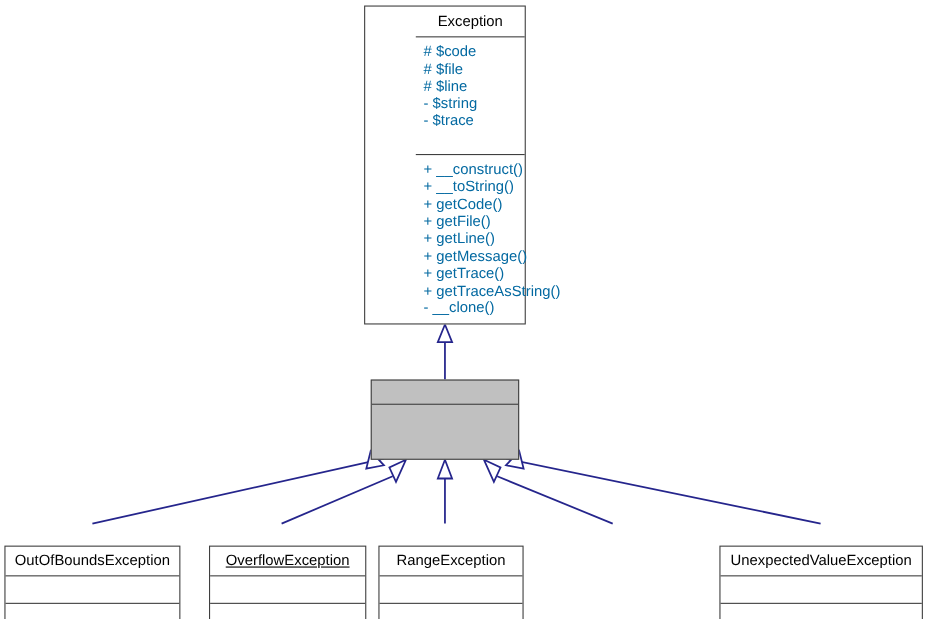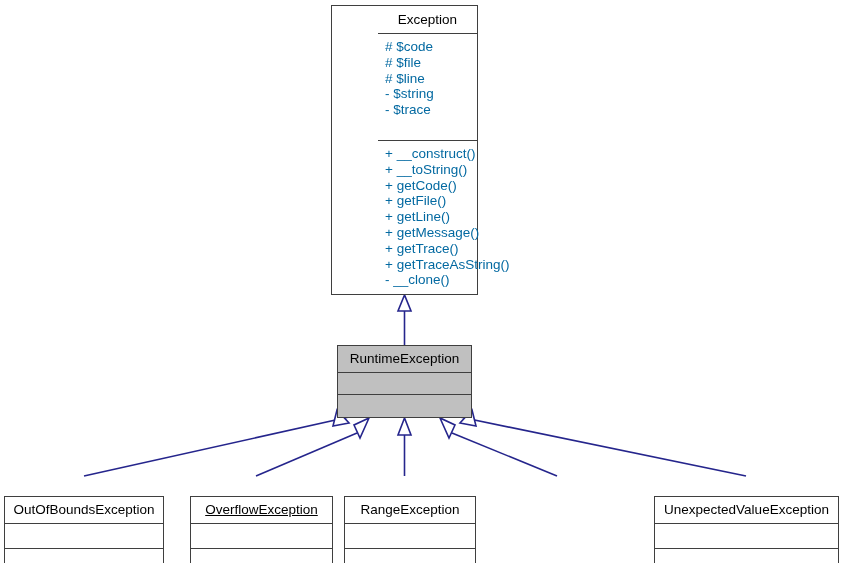--- a/index.html
+++ b/index.html
@@ -168,21 +168,20 @@
       <div class="member">+ getFile()</div>
       <div class="member">+ getLine()</div>
       <div class="member">+ getMessage()</div>
       <div class="member">+ getTrace()</div>
       <div class="member">+ getTraceAsString()</div>
       <div class="member">- __clone()</div>
     </div>
   </div>
 
   <div class="uml-class filled" id="class-runtimeexception">
-    <div class="cls-title">RuntimeException</div>
     <div class="cls-compartment empty"></div>
     <div class="cls-compartment empty last"></div>
   </div>
 
   <div class="uml-class leaf-class" id="class-outofboundsexception">
     <div class="cls-title">OutOfBoundsException</div>
     <div class="cls-compartment empty"></div>
     <div class="cls-compartment empty last"></div>
   </div>
 

